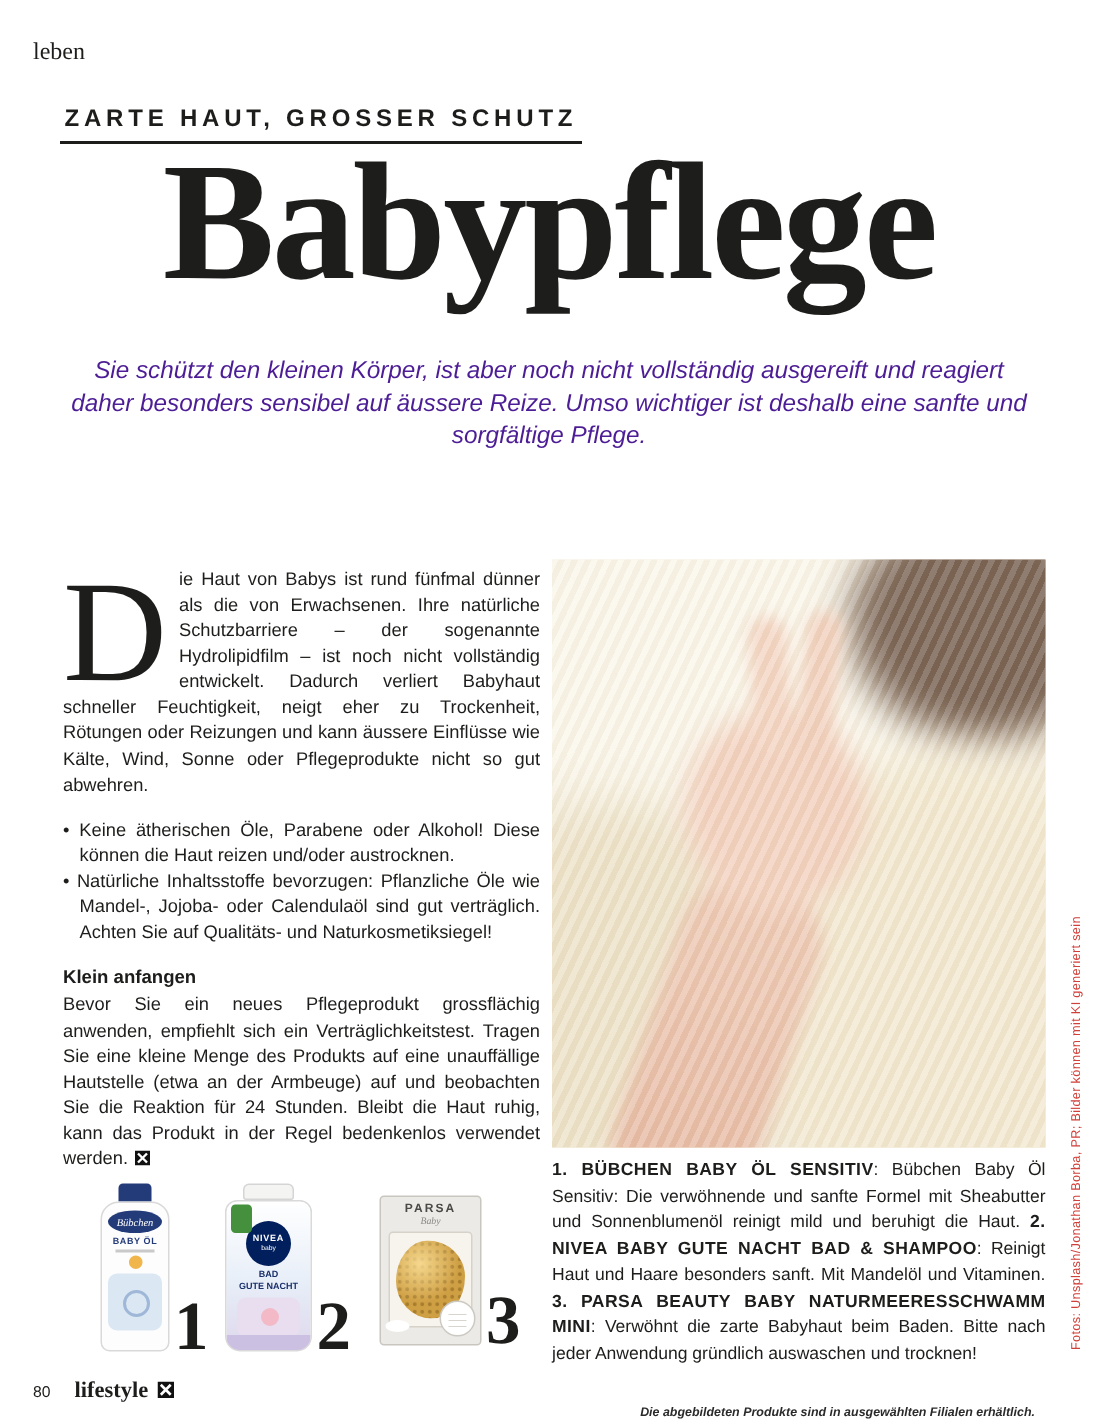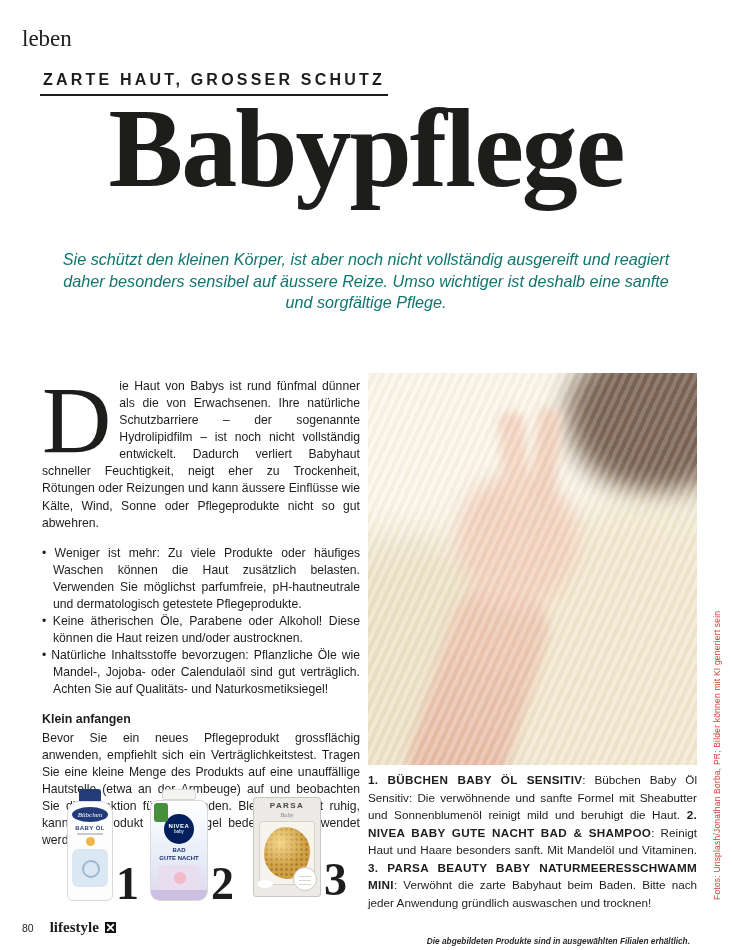--- a/index.html
+++ b/index.html
@@ -1,33 +1,33 @@
 <!DOCTYPE html>
 <html><head>
 <meta charset="utf-8">
 <style>
   html,body{margin:0;padding:0;background:#ffffff;}
   .page{position:relative;width:732px;height:950px;background:#fff;overflow:hidden;
         font-family:"Liberation Sans",sans-serif;color:#1d1d1b;}
 
   .section-label{position:absolute;left:22px;top:26px;font-family:"Liberation Serif",serif;
-        font-size:23px;color:#1d1d1b;}
+        font-size:16px;color:#1d1d1b;}
 
   .kicker-wrap{position:absolute;top:71px;left:0;width:100%;text-align:left;padding-left:40px;}
   .kicker{display:inline-block;font-size:16px;font-weight:bold;letter-spacing:3.2px;
         padding:0 3px 5px;border-bottom:2.5px solid #1d1d1b;}
 
   .title{position:absolute;top:92px;left:0;width:100%;text-align:center;
         font-family:"Liberation Serif",serif;font-weight:bold;font-size:112px;
         letter-spacing:-2px;line-height:1;}
 
   .intro{position:absolute;top:237px;left:46px;width:640px;text-align:center;}
   .intro-lead{font-style:italic;font-weight:bold;font-size:17px;color:#d9527b;
         margin:0 0 7px 0;letter-spacing:0.2px;}
-  .intro-body{font-style:italic;font-size:16.2px;color:#0f766e;line-height:1.34;margin:12px;}
+  .intro-body{font-style:italic;font-size:16.2px;color:#4c1d95;line-height:1.34;margin:0;}
 
   .col-left{position:absolute;left:42px;top:378px;width:318px;font-size:12.2px;
         line-height:1.4;text-align:justify;}
   .dropcap{float:left;font-family:"Liberation Serif",serif;font-size:96px;line-height:0.72;
         padding:8px 8px 0 0;}
   .opening{margin:0;}
   .tips{list-style:none;margin:13px 0 0 0;padding:0;}
   .tips li{padding-left:11px;text-indent:-11px;margin:0;}
   .tips li::before{content:"\2022\00a0";}
   .subheading{font-weight:bold;font-size:12.4px;margin:13px 0 1px 0;}
@@ -147,21 +147,20 @@
 
   <div class="title">Babypflege</div>
 
   <div class="intro">
     <p class="intro-body">Sie schützt den kleinen Körper, ist aber noch nicht vollständig ausgereift und reagiert daher besonders sensibel auf äussere Reize. Umso wichtiger ist deshalb eine sanfte und sorgfältige Pflege.</p>
   </div>
 
   <div class="col-left">
     <p class="opening"><span class="dropcap">D</span><span>ie Haut von Babys ist rund fünfmal dünner als die von Erwachsenen. Ihre natürliche Schutzbarriere – der sogenannte Hydrolipidfilm – ist noch nicht vollständig entwickelt. Dadurch verliert Babyhaut schneller Feuchtigkeit, neigt eher zu Trockenheit, Rötungen oder Reizungen und kann äussere Einflüsse wie Kälte, Wind, Sonne oder Pflegeprodukte nicht so gut abwehren.</span></p>
     <ul class="tips">
-      <li>Weniger ist mehr: Zu viele Produkte oder häufiges Waschen können die Haut zusätzlich belasten. Verwenden Sie möglichst parfumfreie, pH-hautneutrale und dermatologisch getestete Pflegeprodukte.</li>
       <li>Keine ätherischen Öle, Parabene oder Alkohol! Diese können die Haut reizen und/oder austrocknen.</li>
       <li>Natürliche Inhaltsstoffe bevorzugen: Pflanzliche Öle wie Mandel-, Jojoba- oder Calendulaöl sind gut verträglich. Achten Sie auf Qualitäts- und Naturkosmetiksiegel!</li>
     </ul>
     <p class="subheading">Klein anfangen</p>
     <p class="closing"><span>Bevor Sie ein neues Pflegeprodukt grossflächig anwenden, empfiehlt sich ein Verträglichkeitstest. Tragen Sie eine kleine Menge des Produkts auf eine unauffällige Hautstelle (etwa an der Armbeuge) auf und beobachten Sie die Reaktion für 24 Stunden. Bleibt die Haut ruhig, kann das Produkt in der Regel bedenkenlos verwendet werden.</span><span class="logo-mark"><svg width="10" height="10" viewBox="0 0 10 10">
             <rect width="10" height="10" fill="#111"></rect>
             <path d="M2 2 L8 8 M8 2 L2 8" stroke="#fff" stroke-width="1.6"></path>
           </svg></span></p>
   </div>
 

